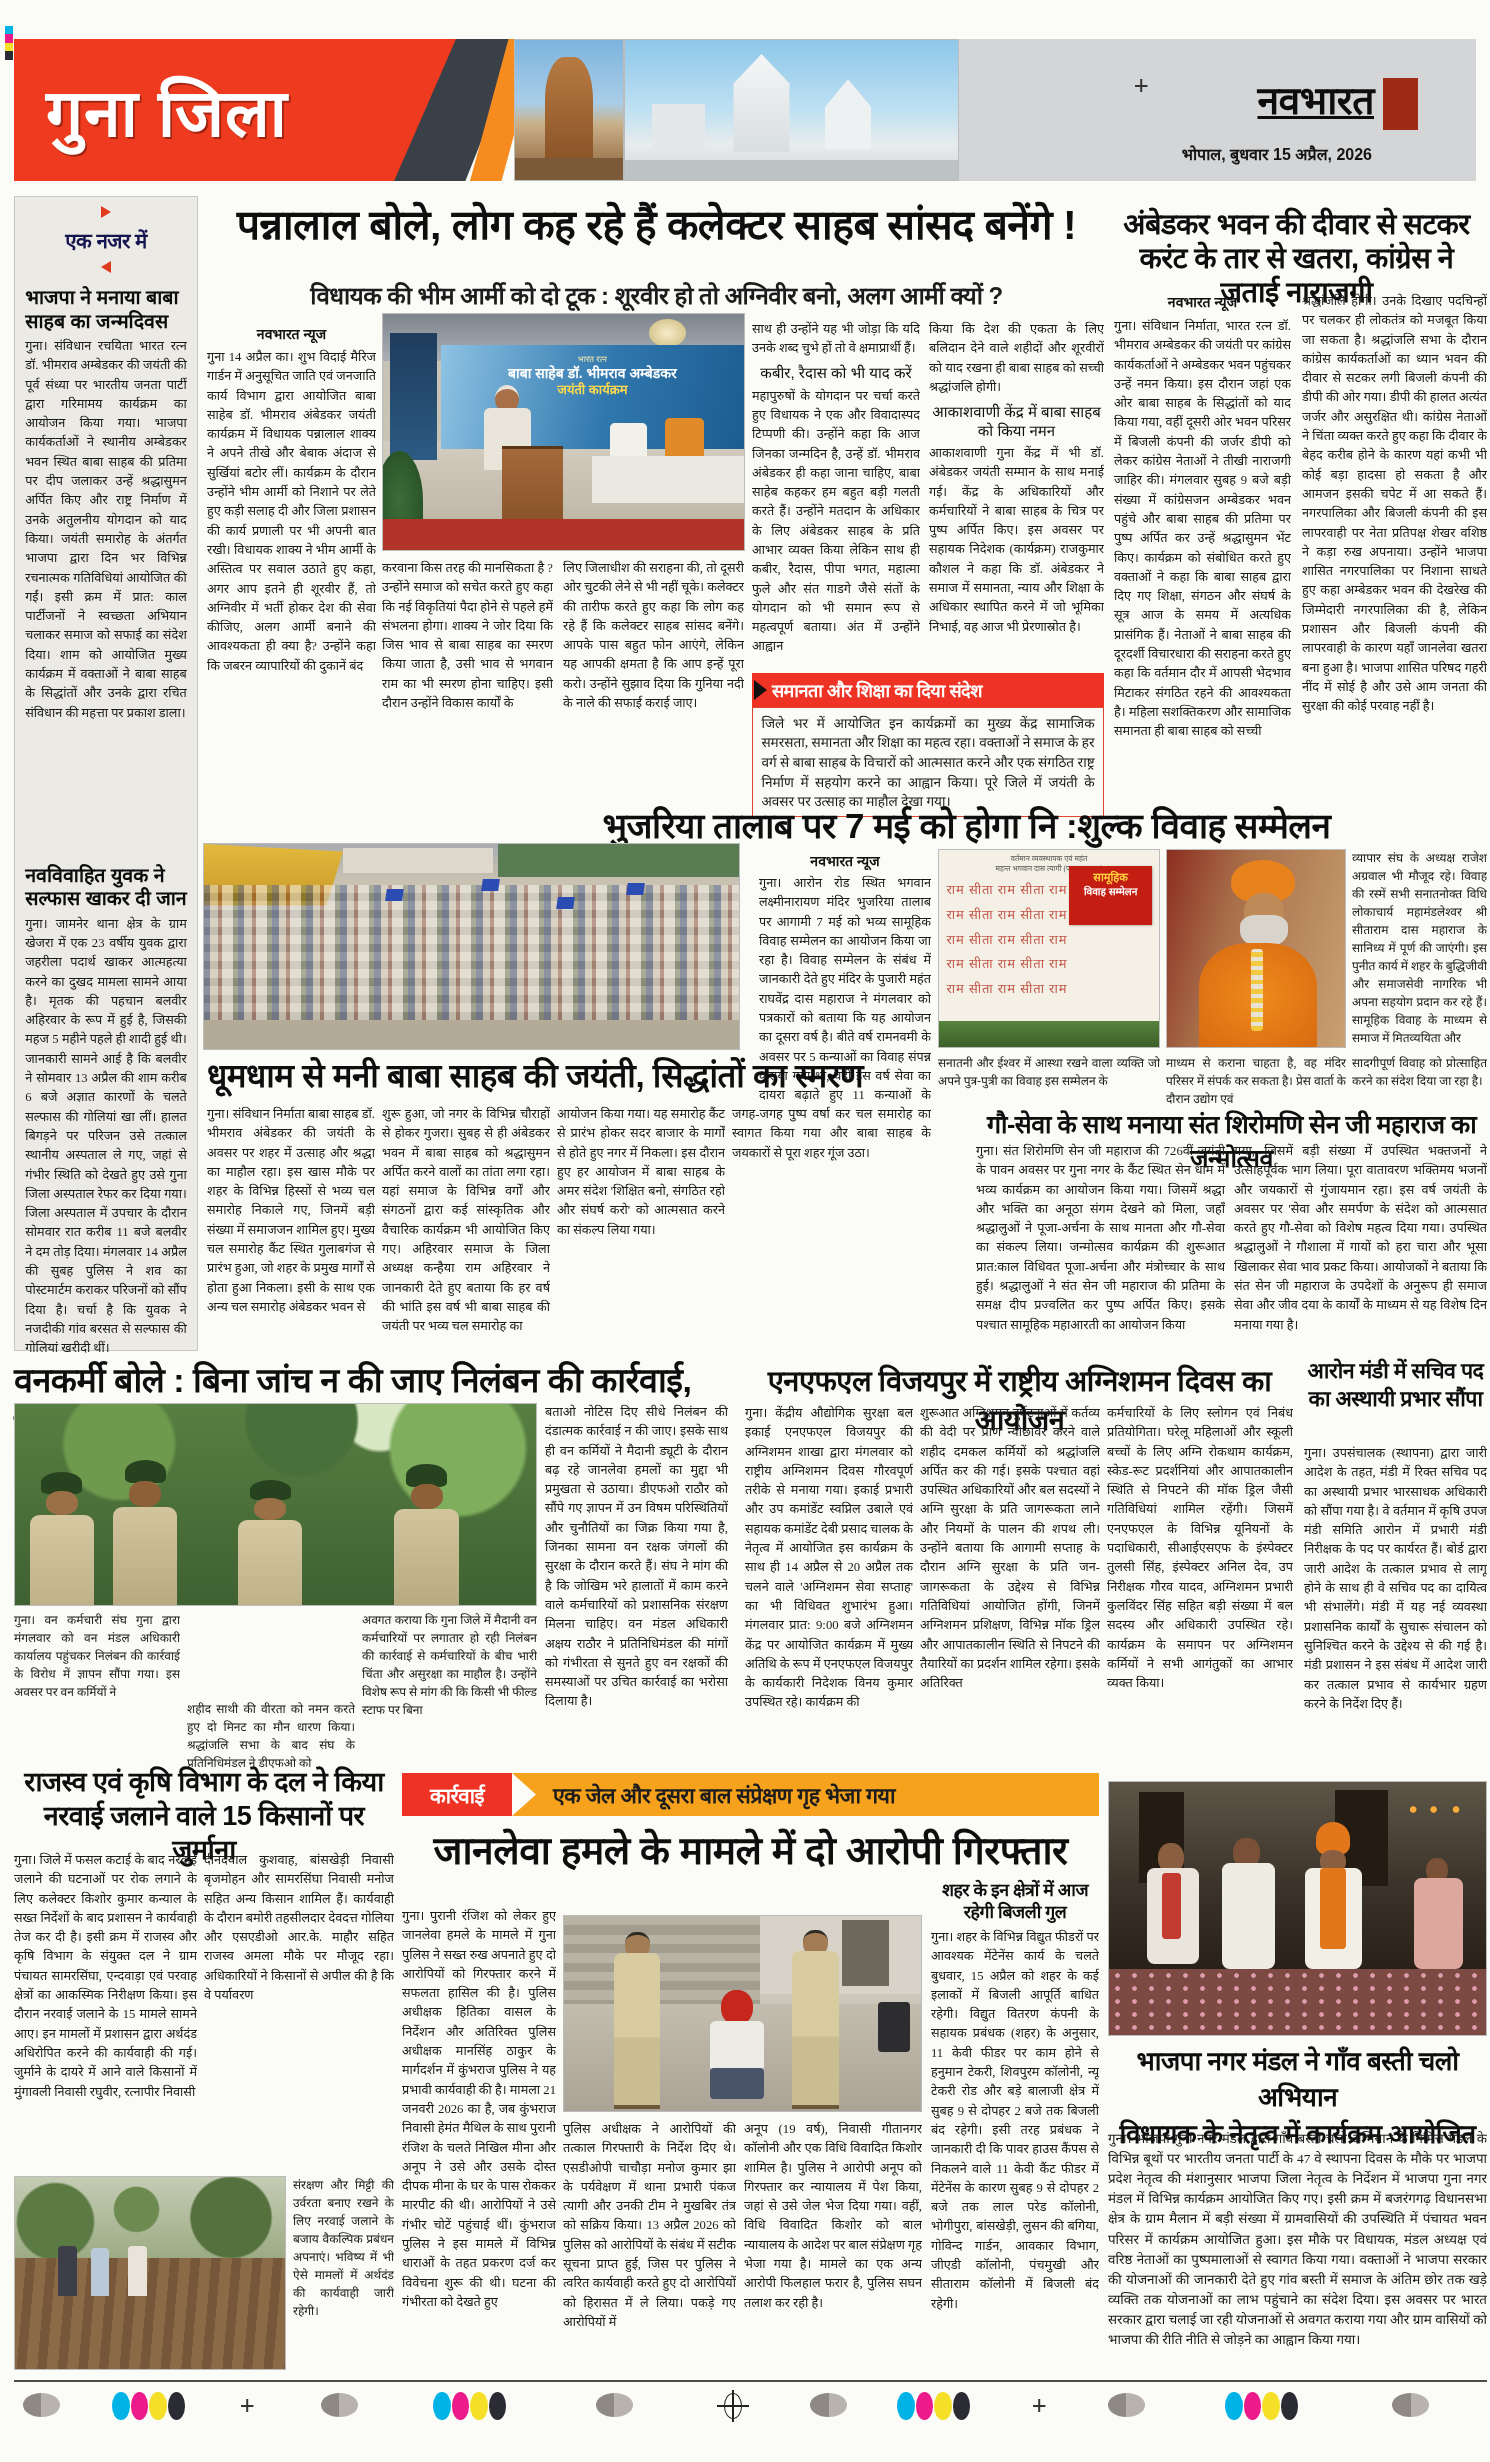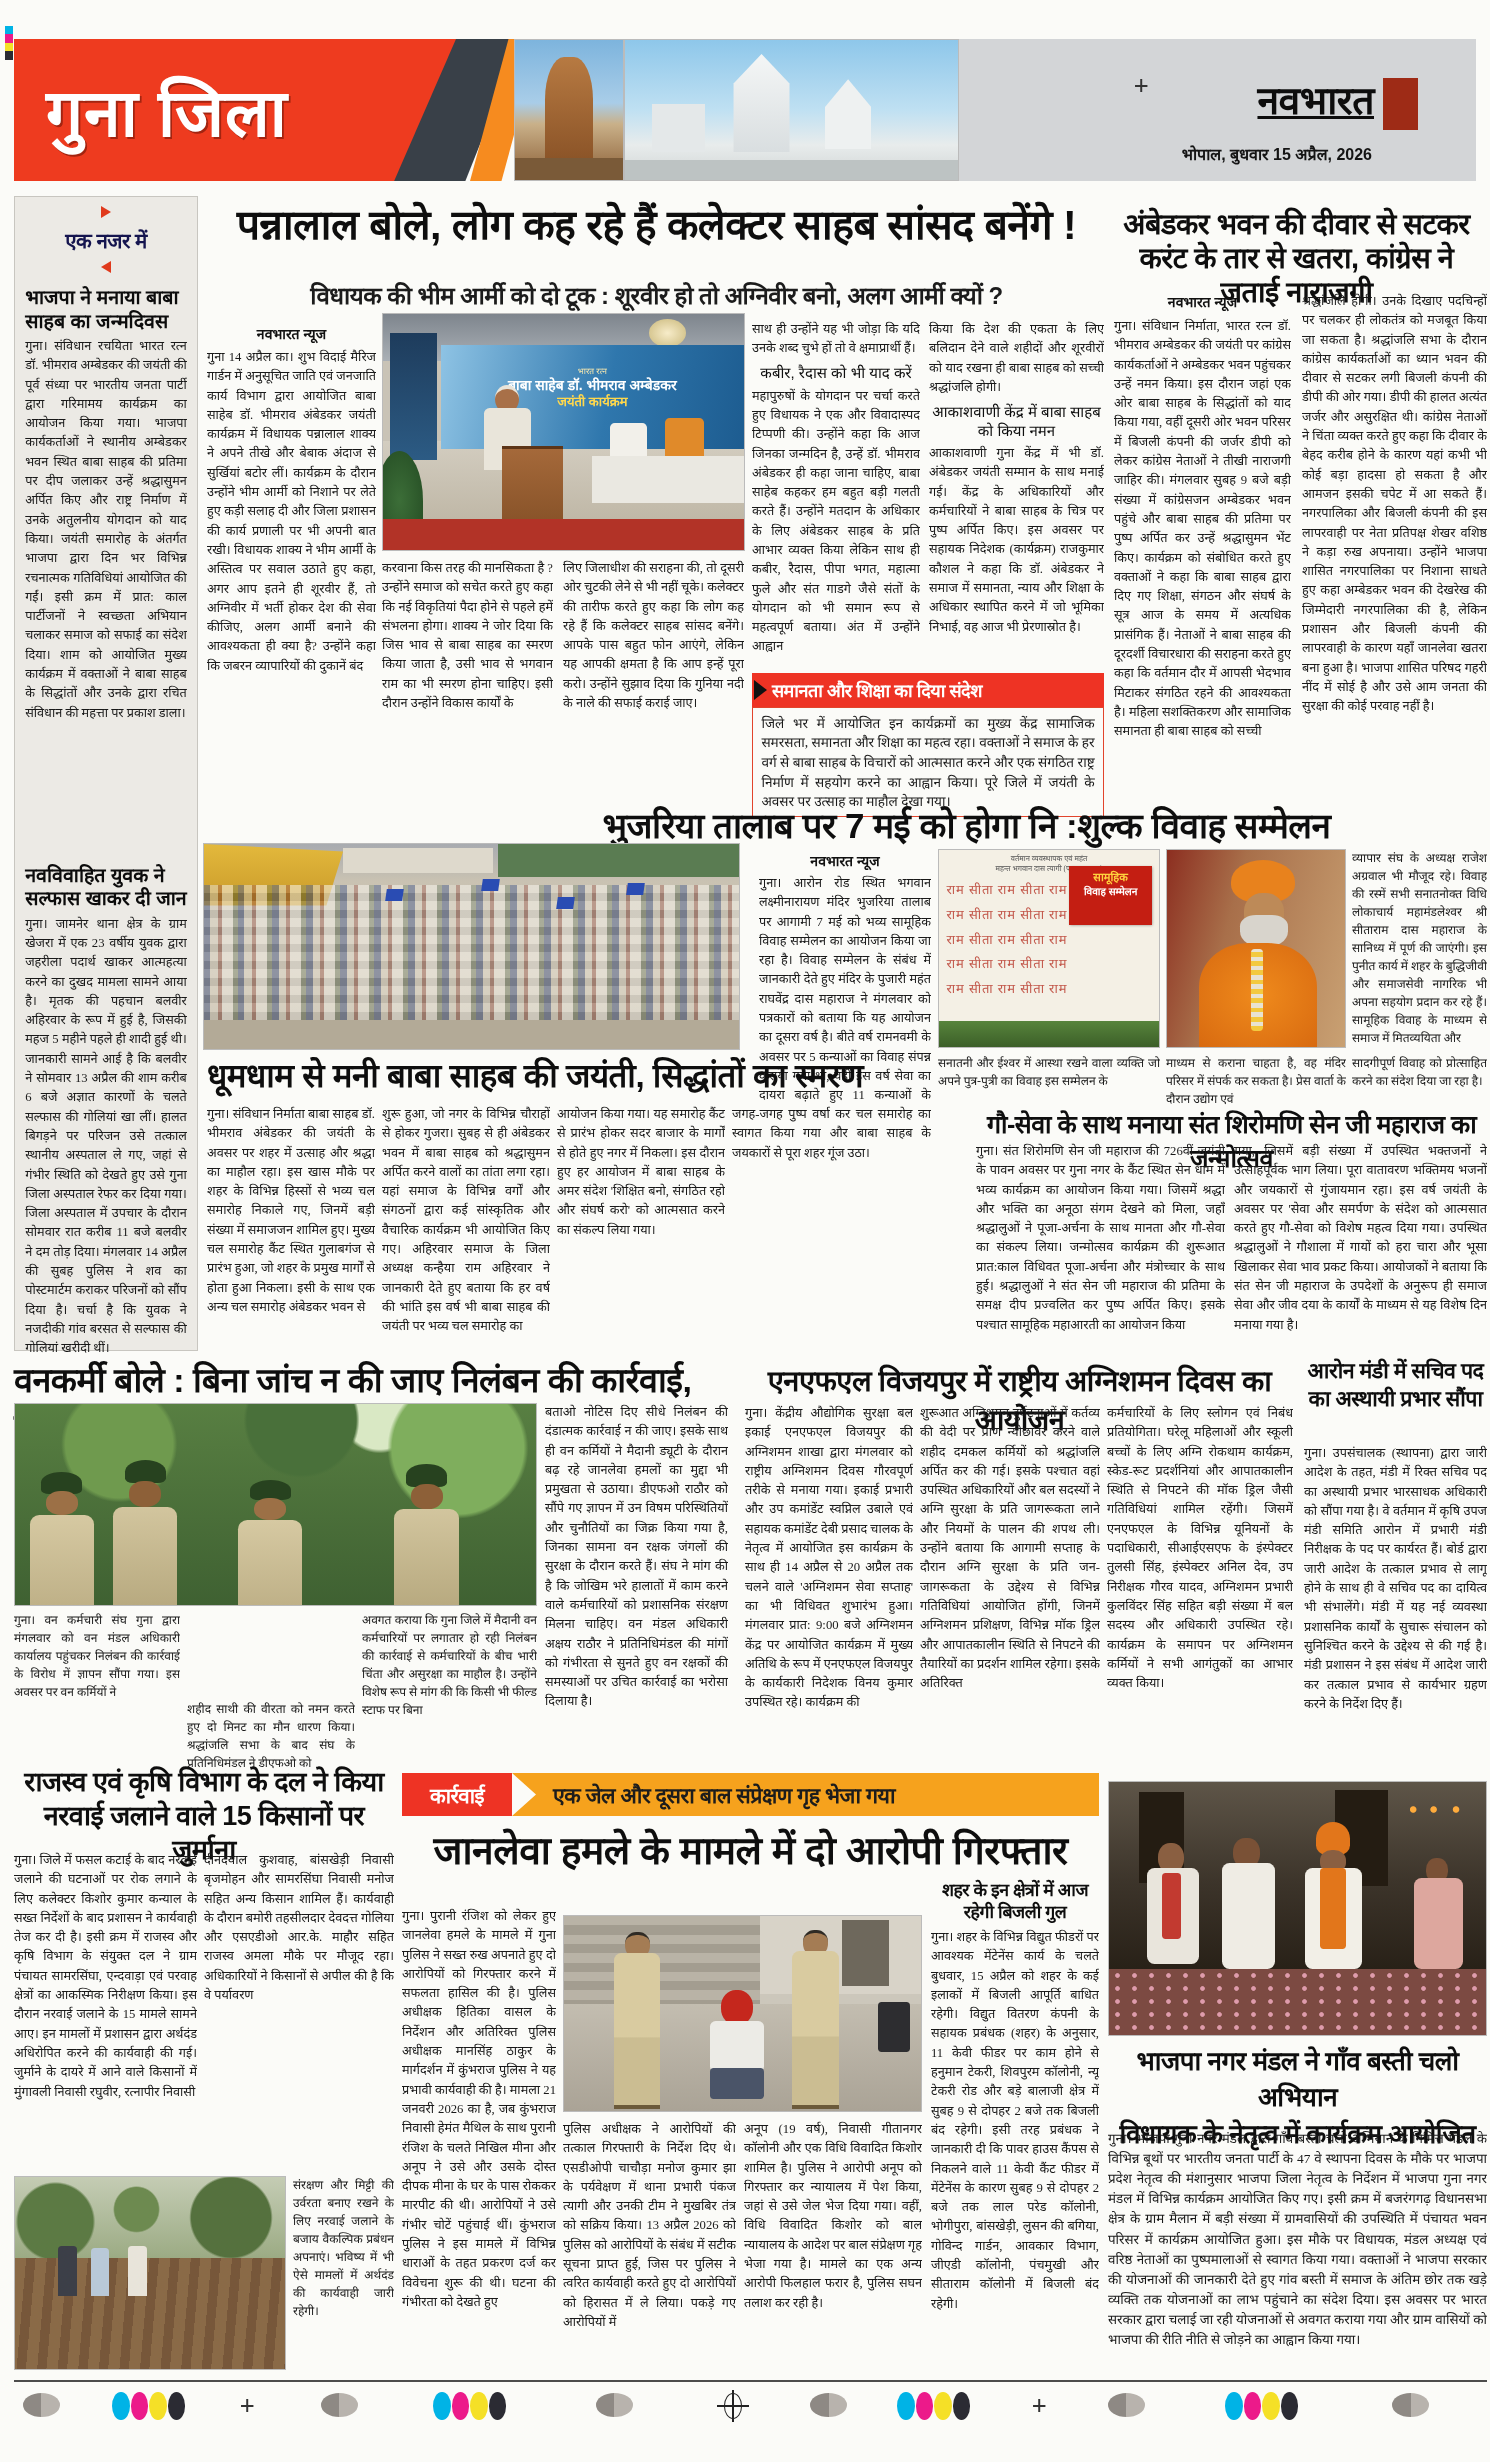--- a/index.html
+++ b/index.html
@@ -73,21 +73,21 @@
   <div class="abs hd" style="left:207px;top:278px;width:899px;height:35px;font-size:24px;font-weight:700;text-align:center;color:#1c1c1c;">विधायक की भीम आर्मी को दो टूक : शूरवीर हो तो अग्निवीर बनो, अलग आर्मी क्यों ?</div>
   <div class="abs byline" style="left:207px;top:324px;width:169px;">नवभारत न्यूज</div>
   <div class="abs col" style="left:207px;top:348px;width:169px;height:473px;">गुना 14 अप्रैल का। शुभ विदाई मैरिज गार्डन में अनुसूचित जाति एवं जनजाति कार्य विभाग द्वारा आयोजित बाबा साहेब डॉ. भीमराव अंबेडकर जयंती कार्यक्रम में विधायक पन्नालाल शाक्य ने अपने तीखे और बेबाक अंदाज से सुर्खियां बटोर लीं। कार्यक्रम के दौरान उन्होंने भीम आर्मी को निशाने पर लेते हुए कड़ी सलाह दी और जिला प्रशासन की कार्य प्रणाली पर भी अपनी बात रखी। विधायक शाक्य ने भीम आर्मी के अस्तित्व पर सवाल उठाते हुए कहा, अगर आप इतने ही शूरवीर हैं, तो अग्निवीर में भर्ती होकर देश की सेवा कीजिए, अलग आर्मी बनाने की आवश्यकता ही क्या है? उन्होंने कहा कि जबरन व्यापारियों की दुकानें बंद</div>
 
   <div class="abs photo" style="left:382px;top:313px;width:363px;height:238px;background:#c9c3b6;">
     <div class="fig" style="left:0;top:0;width:100%;height:20%;background:linear-gradient(#7e858d,#aab0b6);"></div>
     <div class="fig" style="right:16%;top:2%;width:37px;height:28px;border-radius:50%;background:radial-gradient(#f7ecc9,#c9b77a);"></div>
     <div class="fig" style="left:0;top:54%;width:100%;height:34%;background:linear-gradient(#d3cdc0,#bfb7a6);"></div>
     <div class="fig" style="left:2%;top:8%;width:13%;height:54%;background:linear-gradient(#1e3c5c,#2c5b84);"></div>
     <div class="fig" style="left:16%;top:13%;width:84%;height:44%;background:linear-gradient(100deg,#8ec3e4 0%,#2f77ad 55%,#1d5c90 100%);text-align:center;color:#fff;">
-      <div style="font-size:8.4px;color:#f3e6b0;padding-top:20px;">भारत रत्न</div>
+      <div style="font-size:8.4px;color:#f3e6b0;padding-top:8px;">भारत रत्न</div>
       <div style="font:800 14px/1.3 'Liberation Sans',sans-serif;">बाबा साहेब डॉ. भीमराव अम्बेडकर</div>
       <div style="font:800 13px/1.3 'Liberation Sans',sans-serif;color:#ffd84d;">जयंती कार्यक्रम</div>
     </div>
     <div class="fig" style="left:31%;top:30%;width:24px;height:24px;border-radius:50%;background:#a87048;border-top:4.7px solid #e8e4da;"></div>
     <div class="fig" style="left:28%;top:40%;width:13%;height:26%;background:#e9e5da;border-radius:5.6px 5.6px 0 0;"></div>
     <div class="fig" style="left:33%;top:56%;width:17%;height:44%;background:linear-gradient(#a5693a,#7c4a22);border-top:3.7px solid #5d3517;"></div>
     <div class="fig" style="left:63%;top:46%;width:10%;height:16%;background:#f2f0ea;border-radius:4.7px 4.7px 0 0;"></div>
     <div class="fig" style="left:78%;top:44%;width:11%;height:18%;background:#e08a2a;border-radius:4.7px 4.7px 0 0;"></div>
     <div class="fig" style="left:58%;top:60%;width:42%;height:20%;background:#eae8e1;"></div>
     <div class="fig" style="left:-2%;top:58%;width:13%;height:42%;background:radial-gradient(#3c6e38,#234a22);border-radius:50% 50% 0 0;"></div>

